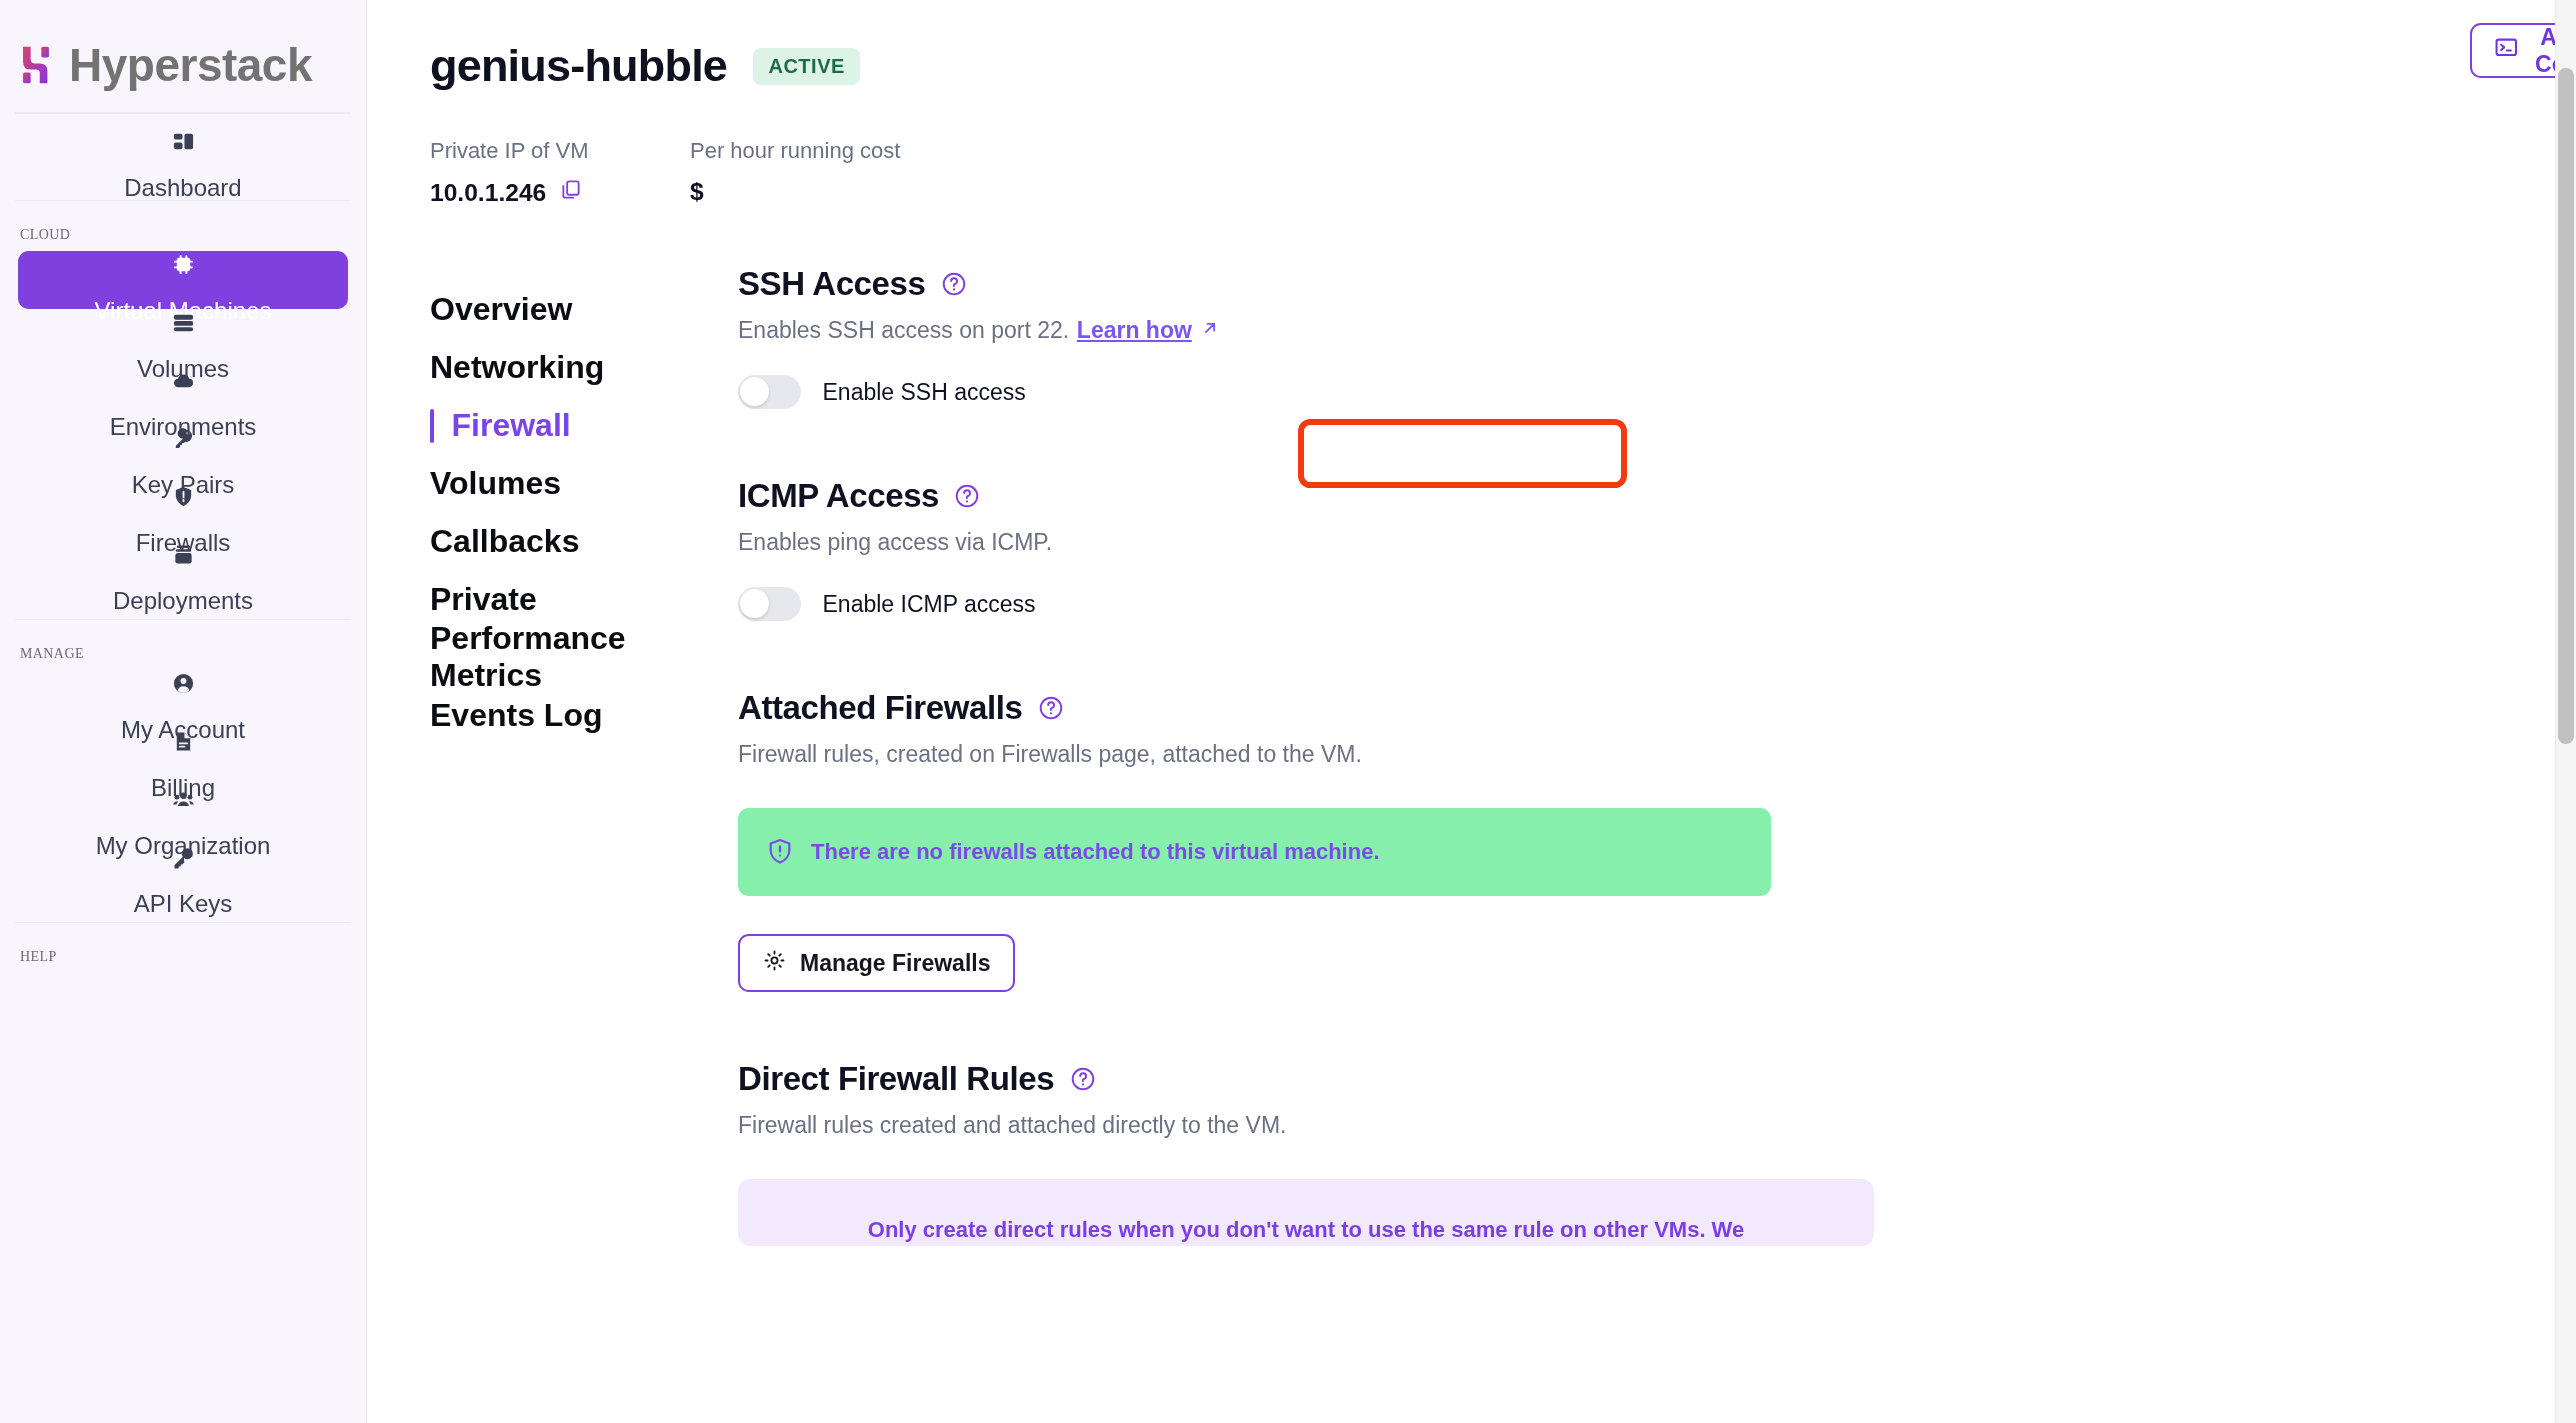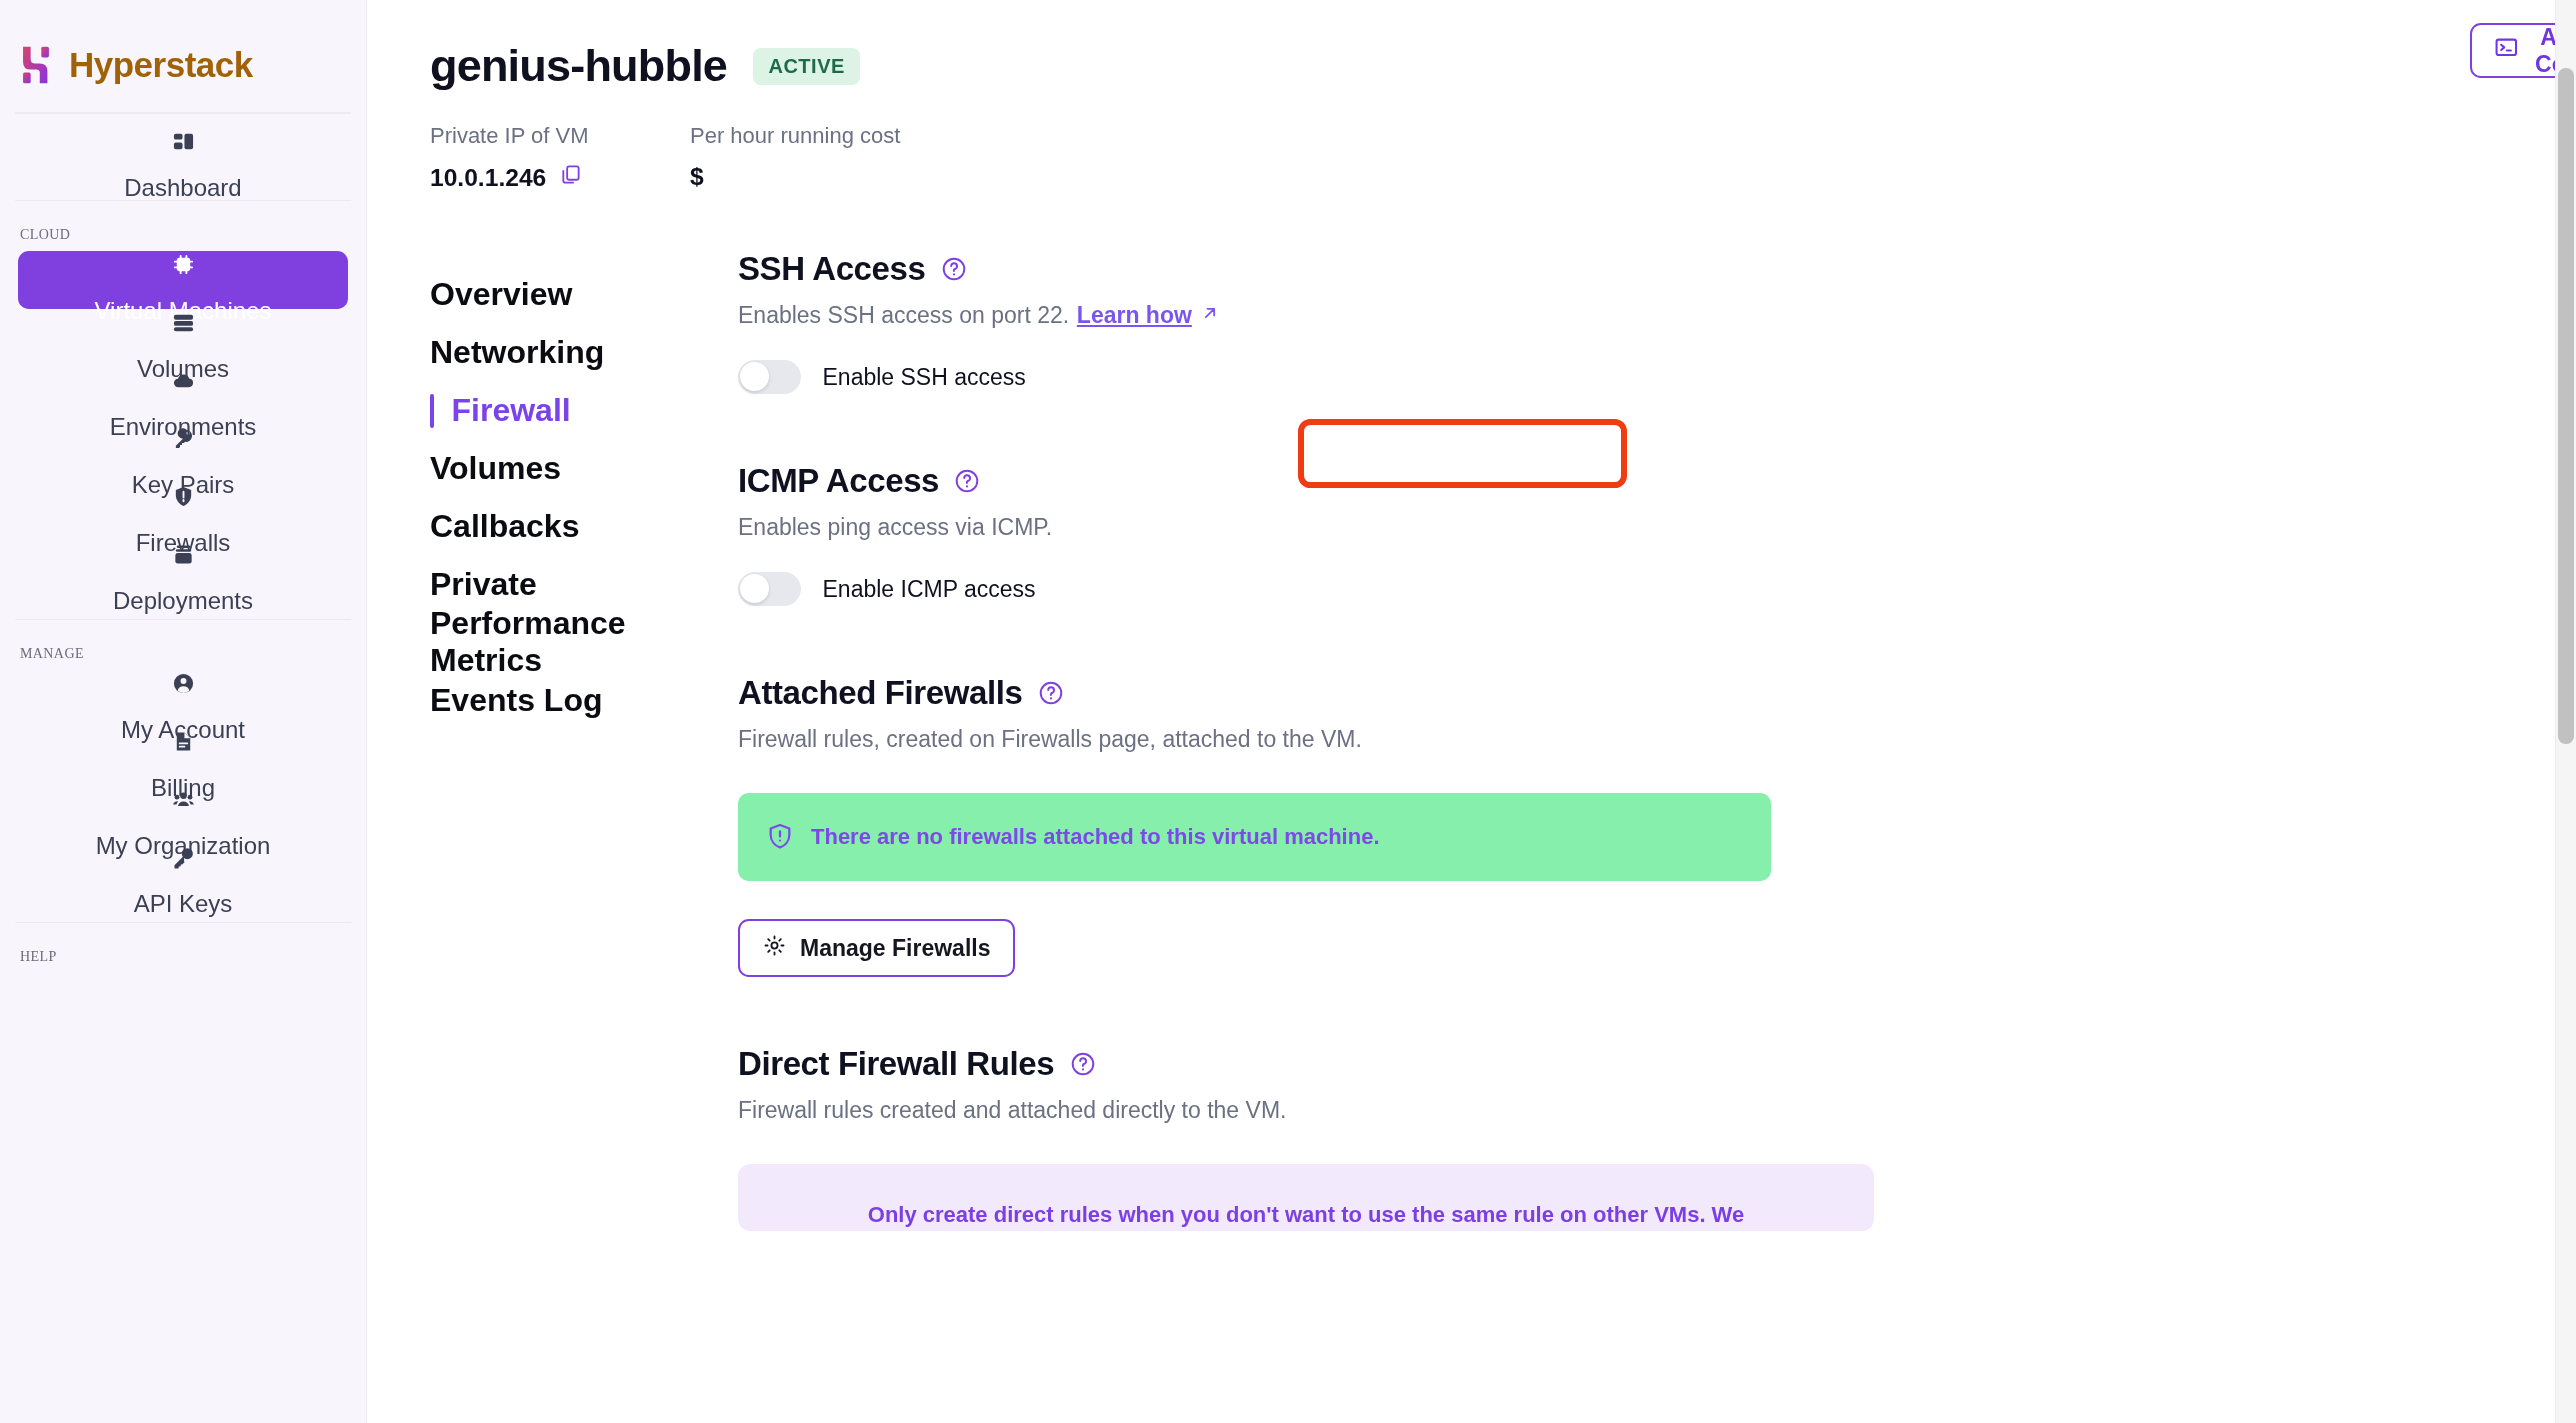--- a/index.html
+++ b/index.html
@@ -14,21 +14,21 @@
   
   .sidebar {
     width: 367px; height: 1423px;
     background: #f8f6fc;
     border-right: 1.5px solid #eceaf2;
     flex: 0 0 367px;
     position: relative;
   }
   .brand { display: flex; align-items: center; gap: 14px; padding: 31px 0 0 20px; height: 98px; }
   .brand-logo { width: 35px; height: 40px; flex: 0 0 35px; }
-  .brand-name { font-size: 35px; font-weight: 700; color: #a16207; letter-spacing: -0.5px; }
+  .brand-name { font-size: 46px; font-weight: 700; color: #737373; letter-spacing: -0.5px; }
   .sb-divider { height: 1.5px; background: #eceaf2; margin: 14px 15.4px 0 15.4px; }
   .sb-section-label {
     font-size: 14px; color: #6d6a7c; letter-spacing: 0.4px;
     padding: 26px 0 7.7px 20px; font-weight: 400; font-family: Liberation Serif, serif;
   }
   .sb-item {
     display: flex; align-items: center; gap: 18.4px;
     margin: 0 18.4px; padding: 0 14px;
     height: 58px; border-radius: 10.8px;
     color: #3b4055; font-size: 24px; font-weight: 500;
@@ -56,21 +56,21 @@
   }
 
   .page-head { padding: 0 0 0 63px; margin-top: -68px; }
   .title-row { display: flex; align-items: center; gap: 26px; }
   .vm-title { font-size: 45px; font-weight: 700; color: #101120; letter-spacing: -0.8px; }
   .badge-active {
     background: #ddf3e6; color: #1d6b47;
     font-size: 20px; font-weight: 700; letter-spacing: 0.5px;
     padding: 7px 15.4px; border-radius: 7.7px;
   }
-  .meta-row { display: flex; margin-top: 31px; }
+  .meta-row { display: flex; margin-top: 46px; }
   .meta-col { margin-right: 0; }
   .meta-col.ip { width: 260px; }
   .meta-label { font-size: 22px; color: #6b7183; font-weight: 400; }
   .meta-value {
     font-size: 24.6px; font-weight: 700; color: #101120;
     margin-top: 14px; display: flex; align-items: center; gap: 12.3px;
   }
 
   .content { display: flex; padding: 0 0 0 63px; margin-top: 58px; }
   .sectnav { width: 246px; flex: 0 0 246px; padding-top: 15.4px; }

